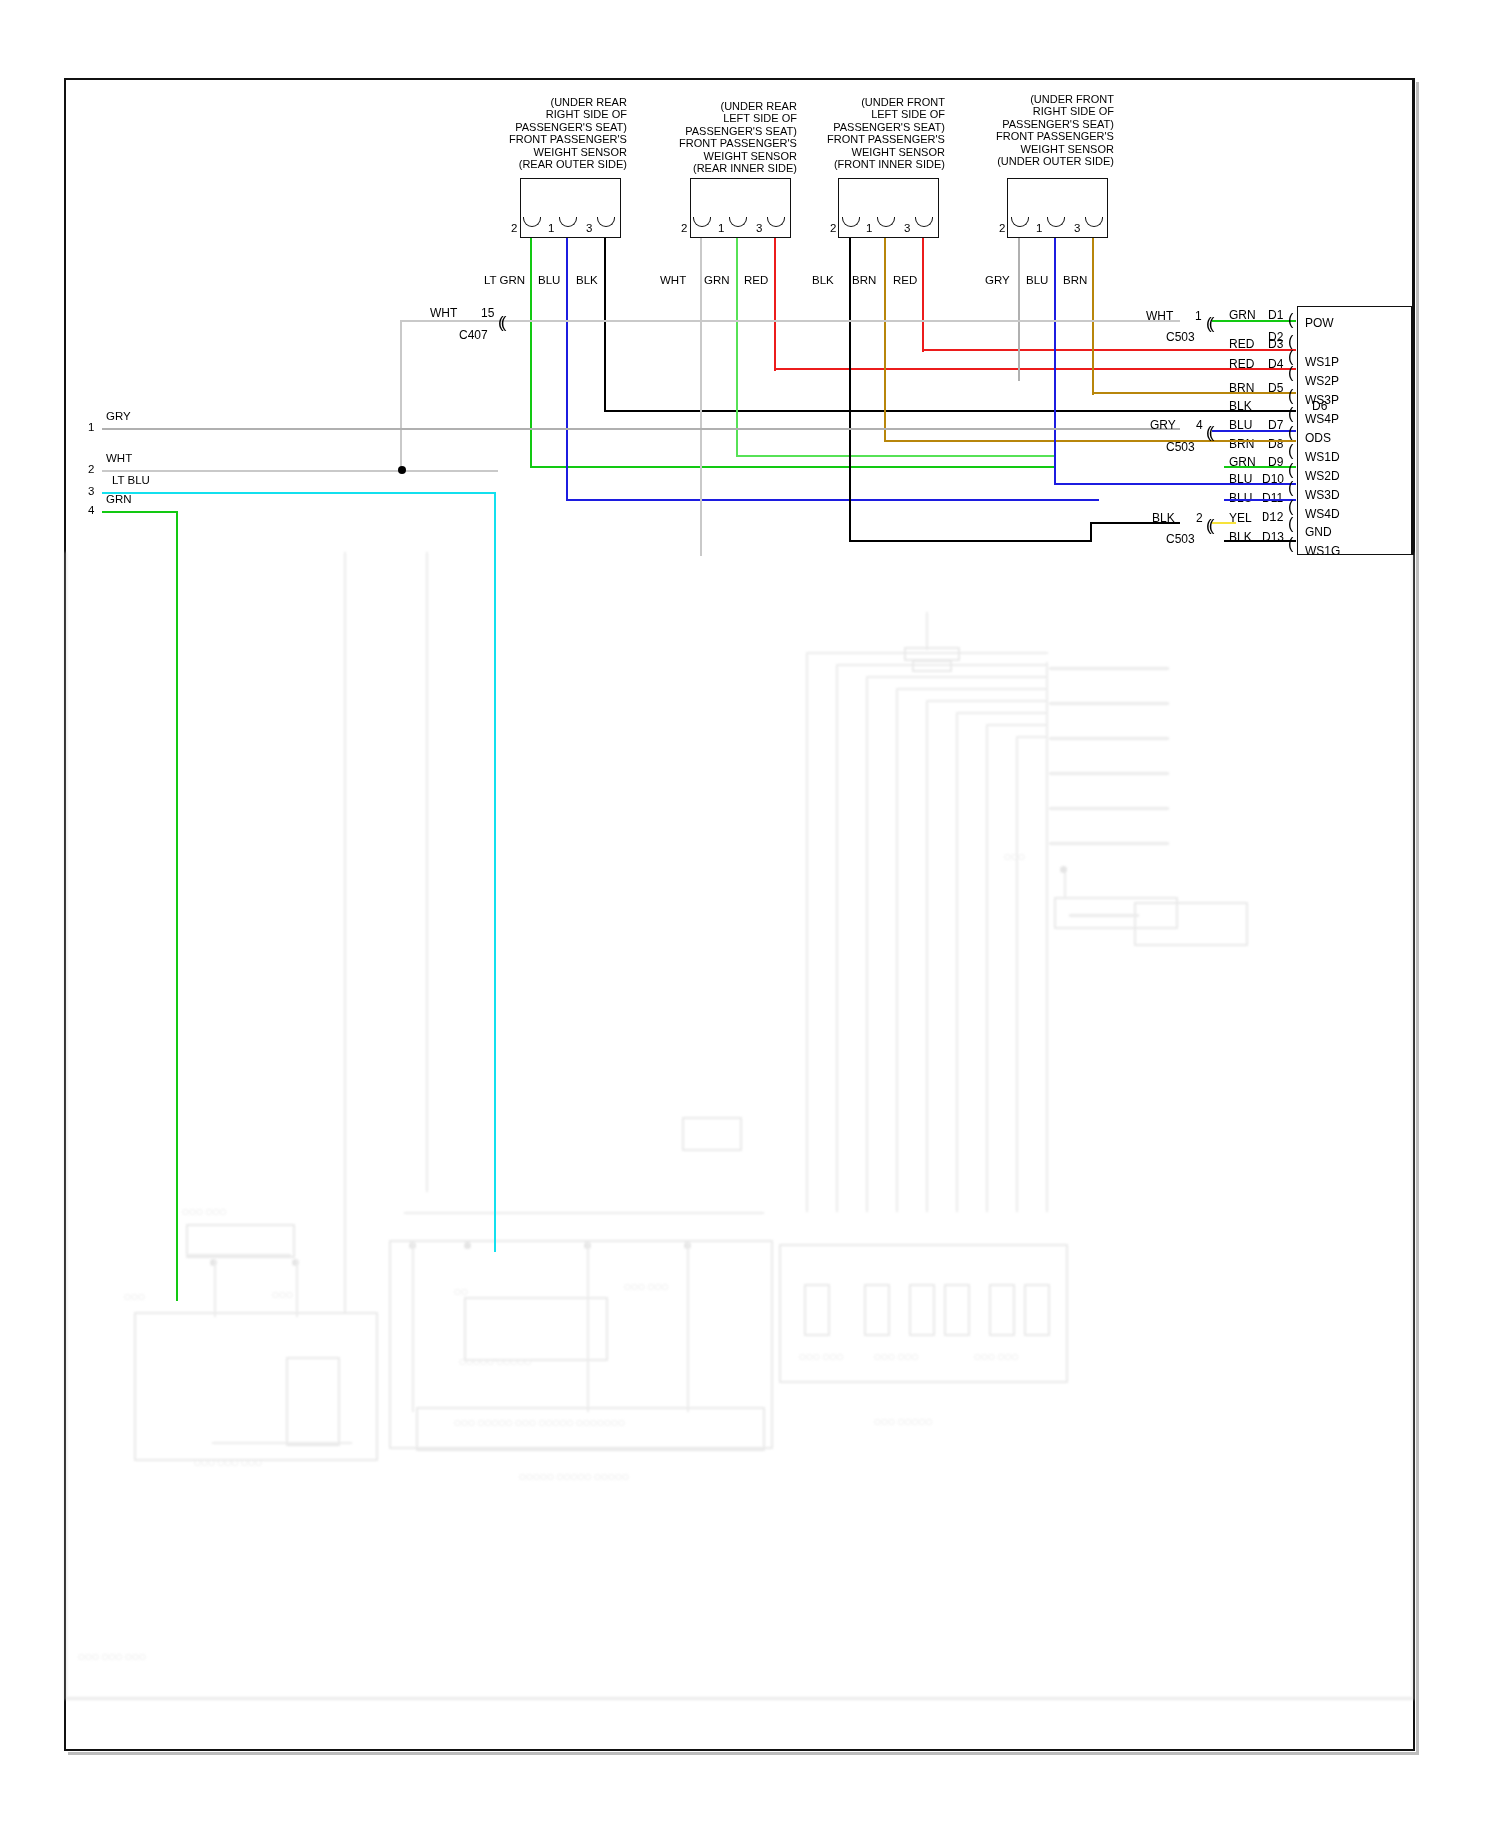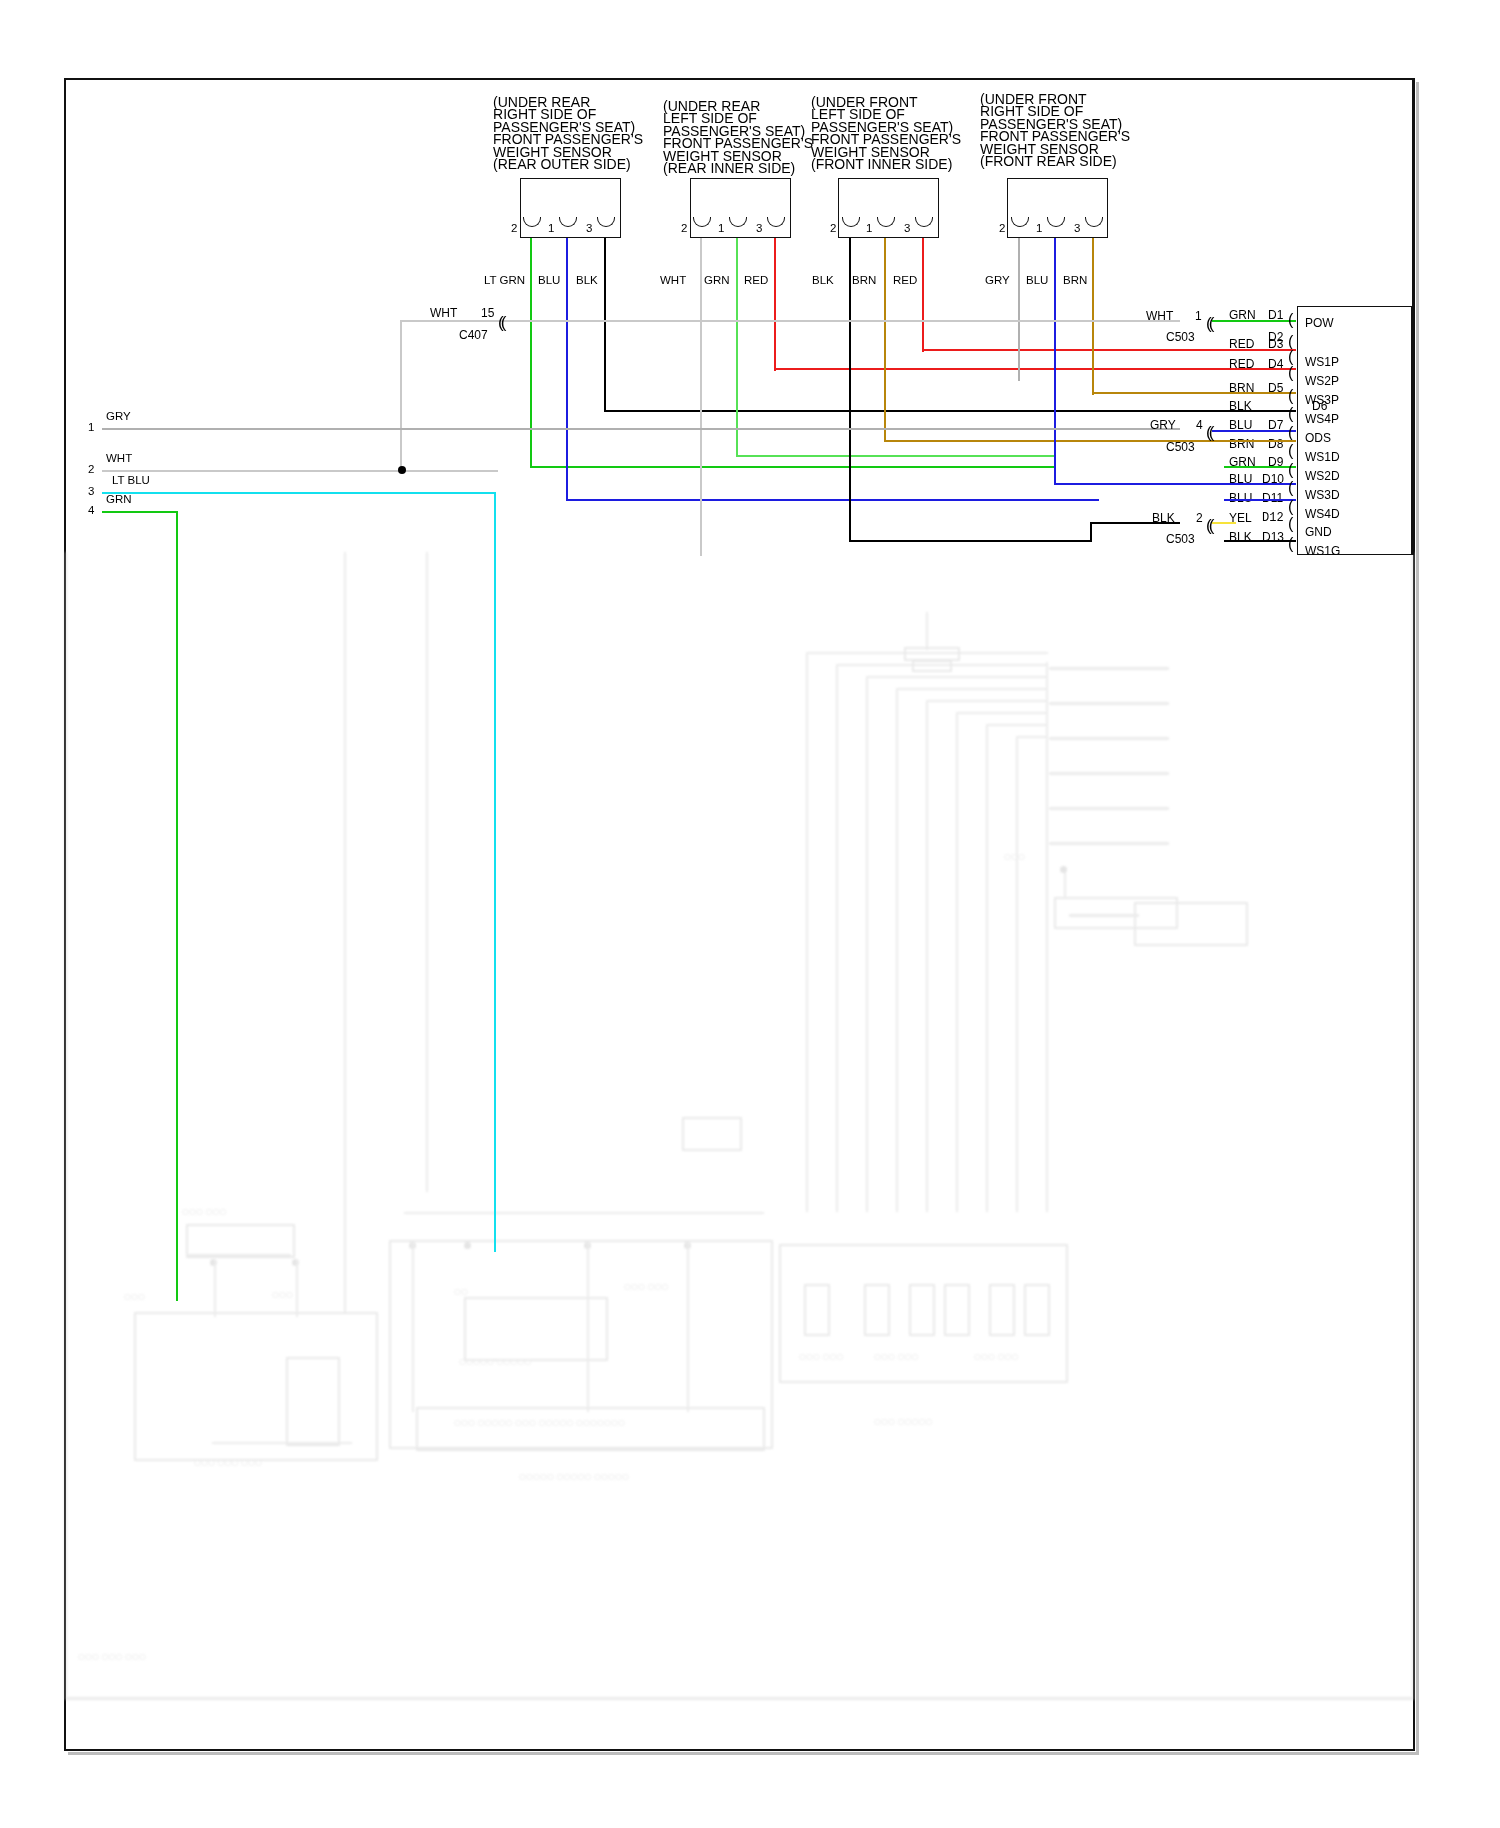--- a/index.html
+++ b/index.html
@@ -16,21 +16,21 @@
   .ghost{position:absolute;left:64px;top:552px;width:1351px;height:1200px;
          overflow:hidden;opacity:.30;filter:blur(1.1px);pointer-events:none;}
   .ghost .gbox{position:absolute;border:2px solid #b9b9b9;}
   .ghost .gline{position:absolute;background:#c2c2c2;}
   .ghost .gtxt{position:absolute;color:#c6c6c6;font-size:9px;white-space:nowrap;}
   .ghost .gdot{position:absolute;width:7px;height:7px;border-radius:50%;background:#a8a8a8;}
 
   
   .sensor{position:absolute;}
   .sensor .caption{position:absolute;left:50%;transform:translateX(-50%);
-        text-align:left;font-size:14px;line-height:12.4px;color:#000;white-space:nowrap;}
+        text-align:right;font-size:11px;line-height:12.4px;color:#000;white-space:nowrap;}
   .sensor .body{position:absolute;border:1.6px solid #111;background:#fff;}
   .pin{position:absolute;font-size:11.5px;color:#000;}
   .pincap{position:absolute;width:16px;height:9px;border:1.6px solid #111;
         border-top:none;border-radius:0 0 9px 9px;background:#fff;}
   .wirelabel{position:absolute;font-size:11.5px;color:#000;white-space:nowrap;}
 
   
   .w{position:absolute;}
   .wh{height:2px;}
   .wv{width:2px;}
@@ -272,21 +272,21 @@
   <div class="wirelabel" style="left:852px;top:274px;">BRN</div>
   <div class="wirelabel" style="left:893px;top:274px;">RED</div>
 
   <div class="sensor" style="left:1055px;top:93px;">
     <div class="caption" style="top:0px;">
       <div>(UNDER FRONT</div>
         <div>RIGHT SIDE OF</div>
       <div>PASSENGER'S SEAT)</div>
         <div>FRONT PASSENGER'S</div>
       <div>WEIGHT SENSOR</div>
-        <div>(FRONT REAR SIDE)</div>
+        <div>(UNDER OUTER SIDE)</div>
     </div>
     <div class="body" style="left:-48px;top:85px;width:99px;height:58px;"></div>
   </div>
   <div class="pincap" style="left:1011px;top:217px;"></div>
   <div class="pincap" style="left:1047px;top:217px;"></div>
   <div class="pincap" style="left:1085px;top:217px;"></div>
   <div class="pin" style="left:999px;top:222px;">2</div>
   <div class="pin" style="left:1036px;top:222px;">1</div>
   <div class="pin" style="left:1074px;top:222px;">3</div>
   <div class="wirelabel" style="left:985px;top:274px;">GRY</div>

